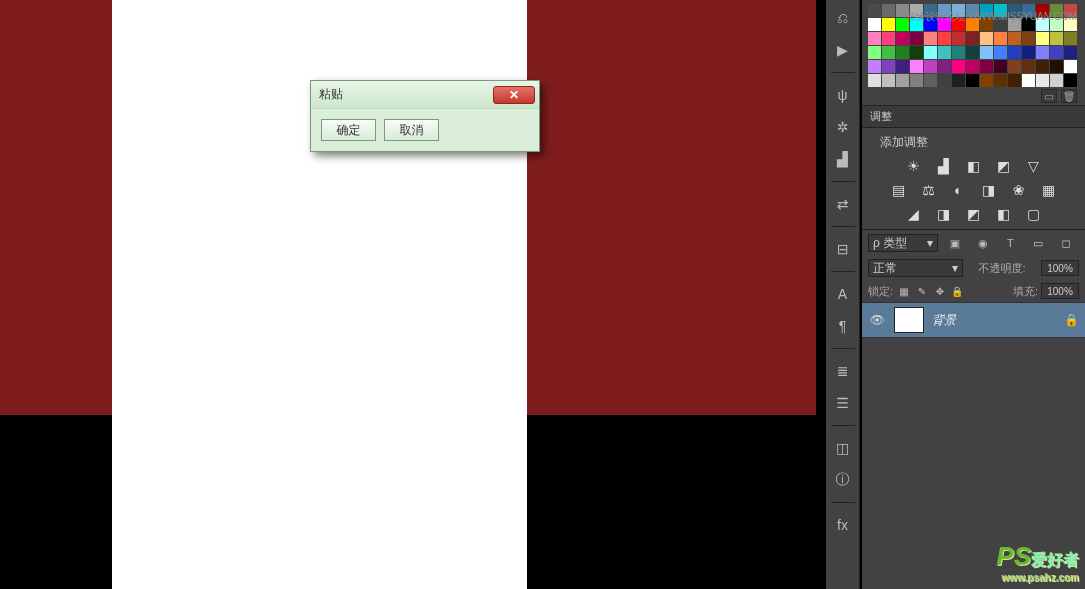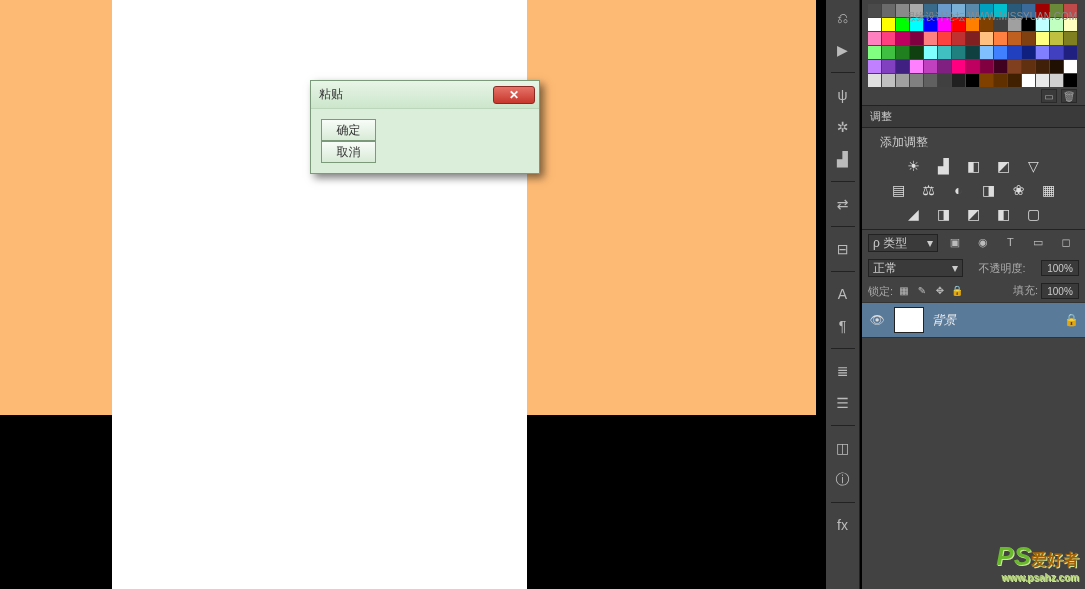--- a/index.html
+++ b/index.html
@@ -1,29 +1,29 @@
 <!DOCTYPE html>
 <html><head>
 <meta charset="utf-8">
 <style>
 *{box-sizing:border-box;margin:0;padding:0;font-family:"Microsoft YaHei",SimSun,sans-serif;font-size:12px;user-select:none}
 body{background:#000;width:1085px;height:589px;overflow:hidden;position:relative}
-.canvas-area{position:absolute;left:0;top:0;width:816px;height:415px;background:#fdba74}
+.canvas-area{position:absolute;left:0;top:0;width:816px;height:415px;background:#7f1d1d}
 .canvas{position:absolute;left:112px;top:0;width:415px;height:589px;background:#fff}
 .dialog{position:absolute;left:310px;top:80px;width:230px;background:#dbeeda;border:1px solid #7a9a7a;box-shadow:4px 4px 8px rgba(0,0,0,.5)}
 .dlg-title{height:28px;background:linear-gradient(#e8f5e7,#cce6cb);display:flex;align-items:center;justify-content:space-between;padding:0 4px 0 8px;border-bottom:1px solid #bcd6bb}
 .dlg-title span{color:#333}
 .dlg-close{width:42px;height:18px;background:linear-gradient(#e57368,#c7372c);border:1px solid #8a2a22;border-radius:3px;display:flex;align-items:center;justify-content:center;color:#fff;font-weight:bold}
 .dlg-body{padding:10px;display:flex;gap:10px}
 .dlg-fieldset{border:1px solid #a8c4a7;padding:8px 10px 10px;flex:1;position:relative}
 .dlg-legend{position:absolute;top:-8px;left:8px;background:#dbeeda;padding:0 4px;color:#333}
 .radio-row{display:flex;align-items:center;gap:6px;margin:6px 0;color:#333}
 .radio{width:12px;height:12px;border:1px solid #666;border-radius:50%;display:inline-flex;align-items:center;justify-content:center;background:#fff}
 .radio.sel::after{content:"";width:6px;height:6px;background:#3a7a3a;border-radius:50%}
-.dlg-btns{display:flex;flex-direction:column;}
+.dlg-btns{display:flex;flex-direction:row;gap:8px}
 .dlg-btn{width:55px;height:22px;background:linear-gradient(#f8fcf8,#d8ebd7);border:1px solid #7a9a7a;color:#333;display:flex;align-items:center;justify-content:center}
 .toolstrip{position:absolute;left:826px;top:0;width:34px;height:589px;background:#424242;border-right:1px solid #222;display:flex;flex-direction:column;align-items:center;padding-top:2px}
 .ts-btn{width:28px;height:24px;margin:4px 0;color:#bbb;display:flex;align-items:center;justify-content:center;font-size:14px}
 .ts-sep{width:24px;height:1px;background:#222;margin:6px 0}
 .right-panels{position:absolute;left:862px;top:0;width:223px;height:589px;background:#424242;display:flex;flex-direction:column}
 .swatches{padding:4px 6px 2px;position:relative}
 .sw-grid{display:flex;flex-wrap:wrap;gap:1px}
 .sw{width:13px;height:13px}
 .sw-footer{display:flex;justify-content:flex-end;gap:4px;padding:2px 2px 0}
 .sw-ico{width:16px;height:14px;border:1px solid #2a2a2a;background:#3a3a3a;color:#aaa;display:flex;align-items:center;justify-content:center;font-size:10px}
@@ -31,41 +31,41 @@
 .adj-tab{background:#3a3a3a;padding:3px 8px;color:#ccc;font-size:11px;border-bottom:1px solid #222}
 .adj-body{padding:6px 18px}
 .adj-label{color:#ccc;margin-bottom:6px}
 .adj-rows{display:flex;flex-direction:column;gap:6px}
 .adj-row{display:flex;gap:8px;justify-content:center}
 .adj-ico{width:22px;height:18px;color:#ddd;display:flex;align-items:center;justify-content:center;font-size:14px}
 .layers-panel{border-top:1px solid #222;flex:1;display:flex;flex-direction:column}
 .lp-tabs{display:flex;background:#323232}
 .lp-tab{padding:4px 10px;color:#aaa;font-size:11px}
 .lp-tab.active{background:#424242;color:#ddd}
-.lp-row1{display:flex;gap:4px;padding:4px 6px}
+.lp-row1{display:flex;align-items:center;gap:4px;padding:4px 6px}
 .lp-select{flex:0 0 70px;height:18px;background:#3a3a3a;border:1px solid #222;color:#ccc;padding:0 4px;display:flex;align-items:center;justify-content:space-between;font-size:11px}
 .lp-ico{width:18px;height:16px;color:#bbb;display:flex;align-items:center;justify-content:center;font-size:11px}
 .lp-row2{display:flex;align-items:center;justify-content:space-between;padding:3px 6px;gap:4px}
 .lp-mode{flex:0 0 95px;height:18px;background:#3a3a3a;border:1px solid #222;color:#ccc;padding:0 4px;display:flex;align-items:center;justify-content:space-between;font-size:11px}
 .lp-opLabel{color:#aaa;font-size:11px}
 .lp-opVal{width:38px;height:16px;background:#3a3a3a;border:1px solid #222;color:#ccc;font-size:10px;display:flex;align-items:center;justify-content:center}
 .lp-row3{display:flex;align-items:center;gap:3px;padding:3px 6px;justify-content:space-between}
-.lp-lockgrp{display:flex;align-items:flex-start;gap:3px}
+.lp-lockgrp{display:flex;align-items:flex-end;gap:3px}
 .lp-lockLabel{color:#aaa;font-size:11px}
 .lp-lockIco{width:16px;height:14px;color:#bbb;display:flex;align-items:center;justify-content:center;font-size:10px}
 .layer-list{flex:1;background:#424242;overflow:auto}
 .layer-item{display:flex;align-items:center;height:36px;background:#5a7a9a;border-top:1px solid #333;border-bottom:1px solid #333;padding:0 6px;gap:8px}
 .vis{width:18px;color:#ddd;text-align:center}
 .thumb{width:30px;height:26px;background:#fff;border:1px solid #222}
 .lname{color:#eee;flex:1;font-style:italic}
 .lock{color:#ccc}
 .watermark1{position:absolute;right:8px;top:10px;color:#8a8a8a;font-size:10px;pointer-events:none}
 .watermark2{position:absolute;right:6px;bottom:6px;color:#4a8a2a;font-weight:bold;text-shadow:1px 1px 0 #cde89a;font-size:20px;pointer-events:none;display:flex;align-items:baseline;gap:2px}
 .watermark2 .big{color:#6ab82e;font-size:26px;font-style:italic}
-.watermark2 .cn{color:#a16207;font-size:16px}
+.watermark2 .cn{color:#86efac;font-size:16px}
 .watermark2 .url{display:block;font-size:10px;color:#b6d67a;text-align:right}
 </style>
 </head>
 <body>
 
 <div class="canvas-area">
   <div class="canvas"></div>
 
   <div class="dialog">
     <div class="dlg-title">

